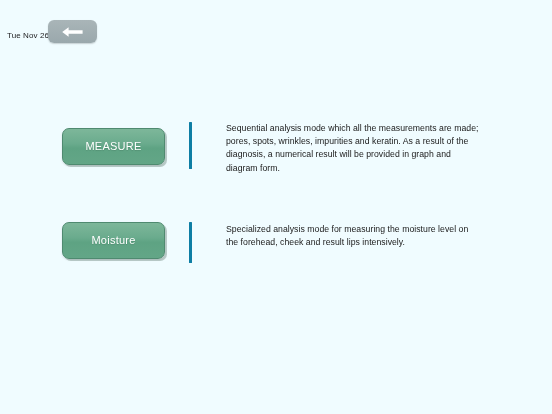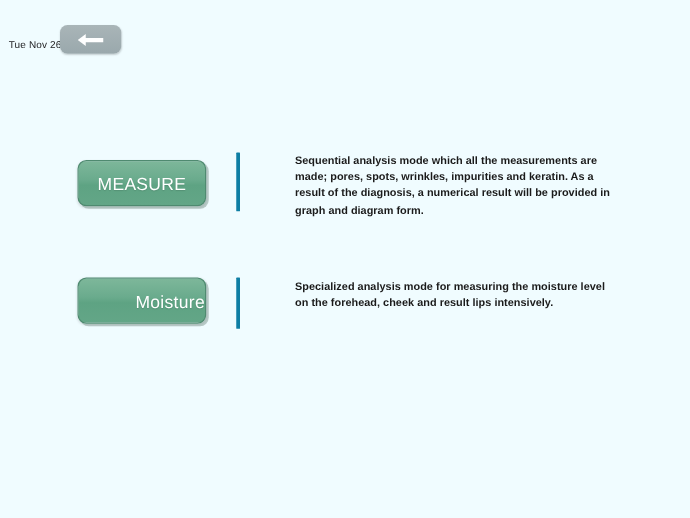--- a/index.html
+++ b/index.html
@@ -135,50 +135,49 @@
     box-shadow: 2px 2px 0 0 rgba(120,145,135,0.45),
                 0 1px 2px rgba(0,0,0,0.12);
     box-sizing: border-box;
     display: flex;
     align-items: center;
     justify-content: center;
     cursor: pointer;
     padding: 0;
   }
   .mode-btn.b0 { top: 6px; }
-  .mode-btn.b1 { top: 3px; justify-content: flex-end; }
+  .mode-btn.b1 { top: 3px; }
   .mode-btn .lbl {
     color: #ffffff;
-    font-size: 14px;
+    font-size: 11px;
     font-family: "Liberation Sans", sans-serif;
     letter-spacing: 0.25px;
     text-shadow: 0 1px 1px rgba(0,0,0,0.12);
     line-height: 1;
   }
 
   .accent-bar {
     position: absolute;
     left: 189px;
     width: 3px;
     background: #0e7ea4;
     border-radius: 0.5px;
   }
   .accent-bar.a0 { top: 0px;  height: 47px; }
   .accent-bar.a1 { top: 3px;  height: 41px; }
 
   .desc {
     position: absolute;
-    left: 236px;
+    left: 226px;
     width: 256px;
     font-size: 8.7px;
     line-height: 1.52;
     color: #1a1a1a;
     font-family: "Liberation Sans", sans-serif;
     letter-spacing: 0.03px;
-    font-weight: bold;
   }
   .desc.d0 { top: 0px; }
   .desc.d1 { top: 4px; }
 </style>
 </head>
 <body>
 
 <div class="statusbar">
   <div class="sb-left">
     <span class="sb-time">5:44 PM</span>

